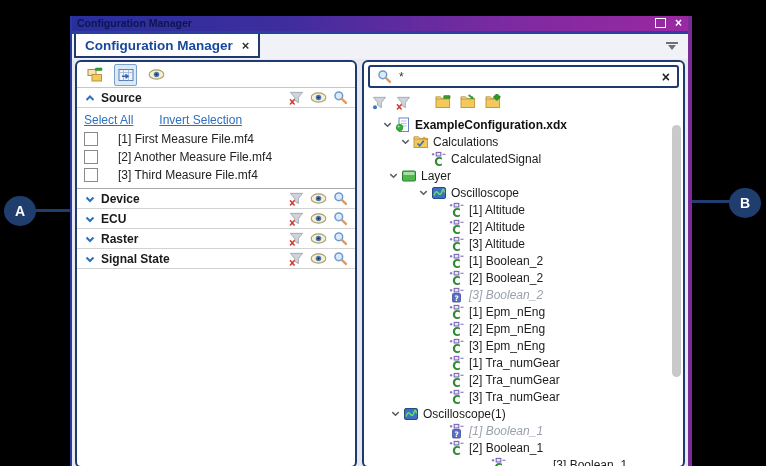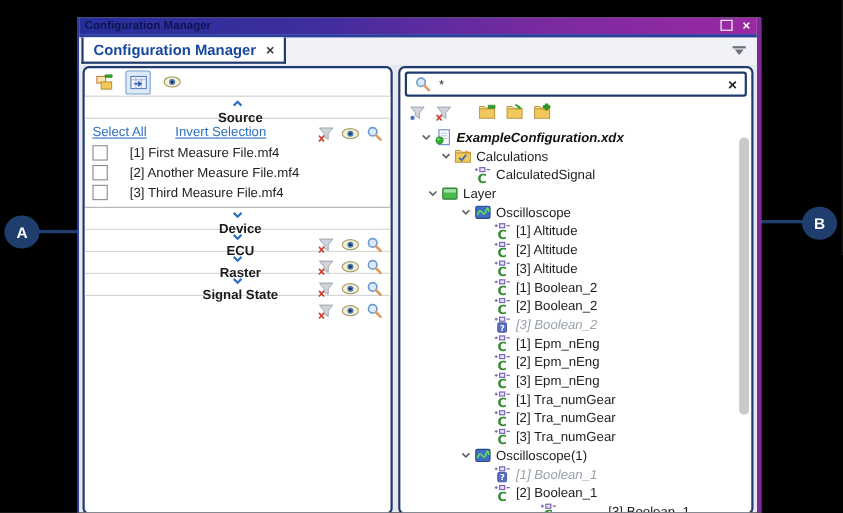--- a/index.html
+++ b/index.html
@@ -23,21 +23,21 @@
   .bodyarea{position:absolute;top:43px;left:0;right:0;bottom:11px;background:#e6e9f0;}
   .bottombar{position:absolute;left:0;right:0;bottom:0;height:11px;
              background:linear-gradient(90deg,#23307e 0%,#4a2d92 45%,#8e2a9e 100%);}
   .panel{position:absolute;top:1px;bottom:3px;background:#fff;border:2px solid #1e3a6e;border-radius:6px;overflow:hidden;box-sizing:border-box;}
   .panel-left{left:3px;width:282px;}
   .panel-right{left:290px;right:3px;}
   
   .lp-toolbar{height:25px;display:flex;align-items:center;gap:9px;padding:0 7px;border-bottom:1px solid #c6c6c6;}
   .tbtn{display:flex;align-items:center;justify-content:center;width:21px;height:20px;}
   .tbtn.sel{border:1px solid #7aa0cc;background:#dce9f7;border-radius:2px;}
-  .sec-header{height:19px;display:flex;align-items:center;padding:0 7px;border-bottom:1px solid #d2d2d2;background:#fff;flex-direction:column;}
+  .sec-header{height:19px;display:flex;align-items:center;padding:0 7px;border-bottom:1px solid #d2d2d2;background:#fff;}
   .sec-header .slabel{font-size:12px;font-weight:bold;color:#1a1a1a;margin-left:5px;}
   .sec-icons{margin-left:auto;display:flex;gap:6px;align-items:center;}
   .src-body{border-bottom:1px solid #a8a8a8;padding:1px 0 4px;}
   .links{display:flex;gap:26px;padding:4px 7px 3px;}
   .links a{font-size:12px;color:#2e6fbe;text-decoration:underline;cursor:pointer;}
   .file-row{display:flex;align-items:center;gap:20px;padding:2px 7px;height:14px;}
   .cb{width:12px;height:12px;border:1px solid #8a8a8a;background:#fff;flex:0 0 auto;}
   .file-row .flabel{font-size:12px;color:#222;white-space:nowrap;}
   
   .search-row{margin:3px 4px 2px;height:19px;border:2px solid #1e3a6e;border-radius:3px;
@@ -334,21 +334,21 @@
           <span class="ticon">
               <svg viewBox="0 0 16 16" width="16" height="16">
                 <path d="M1 5 v-2.2 h4.5 l1.2 1.6 h8 v0.6" fill="#f7dc8a" stroke="#b9943c" stroke-width="0.9"></path>
                 <rect x="1" y="5" width="13.6" height="8.5" fill="#f2c95c" stroke="#b9943c" stroke-width="0.9"></rect>
                 <rect x="8.7" y="1.8" width="6.4" height="2.4" rx="0.5" fill="#2ea12e" stroke="#1e7a1e" stroke-width="0.5"></rect>
                 <rect x="10.7" y="-0.2" width="2.4" height="6.4" rx="0.5" fill="#2ea12e" stroke="#1e7a1e" stroke-width="0.5"></rect>
               </svg>
             </span>
         </div>
         <div class="tree" id="tree">
-            <div class="tree-row bold" style="padding-left: 16px; font-style: italic;">
+            <div class="tree-row bold" style="padding-left: 16px;">
               <span class="tr-chev ticon">
                 <svg viewBox="0 0 12 12" width="11" height="11">
                   <path d="M2.5 4.5 L6 8 L9.5 4.5" fill="none" stroke="#5a5f66" stroke-width="1.6"></path>
                 </svg>
               </span>
               <span class="tr-icon ticon">
                 <svg viewBox="0 0 16 16" width="16" height="16">
                   <rect x="4" y="1" width="9.5" height="13.5" fill="#fff" stroke="#6b86c4" stroke-width="1"></rect>
                   <path d="M6 4 h5.5 M6 6.5 h5.5 M6 9 h5.5" stroke="#9db3d8" stroke-width="0.8"></path>
                   <circle cx="4.6" cy="10.6" r="3.3" fill="#35b135" stroke="#1e7a1e" stroke-width="0.6"></circle>
@@ -577,21 +577,21 @@
                   <g stroke="#7a66b8" stroke-width="1.1" fill="none">
                     <path d="M0.8 3.2 h2.6 M2.1 1.9 v2.6"></path>
                     <rect x="5.2" y="1.4" width="4.6" height="3.6" fill="#eae6f5"></rect>
                     <path d="M11.5 3.2 h3"></path>
                   </g>
                   <text x="3.2" y="15" font-size="11.5" font-weight="bold" fill="#2e8b2e" font-family="DejaVu Sans, sans-serif">C</text>
                 </svg>
               </span>
               <span class="tr-label">[3] Tra_numGear</span>
             </div>
-            <div class="tree-row" style="padding-left: 52px;">
+            <div class="tree-row" style="padding-left: 24px;">
               <span class="tr-chev ticon">
                 <svg viewBox="0 0 12 12" width="11" height="11">
                   <path d="M2.5 4.5 L6 8 L9.5 4.5" fill="none" stroke="#5a5f66" stroke-width="1.6"></path>
                 </svg>
               </span>
               <span class="tr-icon ticon">
                 <svg viewBox="0 0 16 16" width="16" height="16">
                   <rect x="1.5" y="2.5" width="13" height="11" rx="1.5" fill="#3f6fc0" stroke="#27498a" stroke-width="1"></rect>
                   <path d="M3 10.5 q2 -6 4.2 -2.5 t3.8 -1.5 t2.5 1" stroke="#63e063" stroke-width="1.5" fill="none"></path>
                 </svg>

